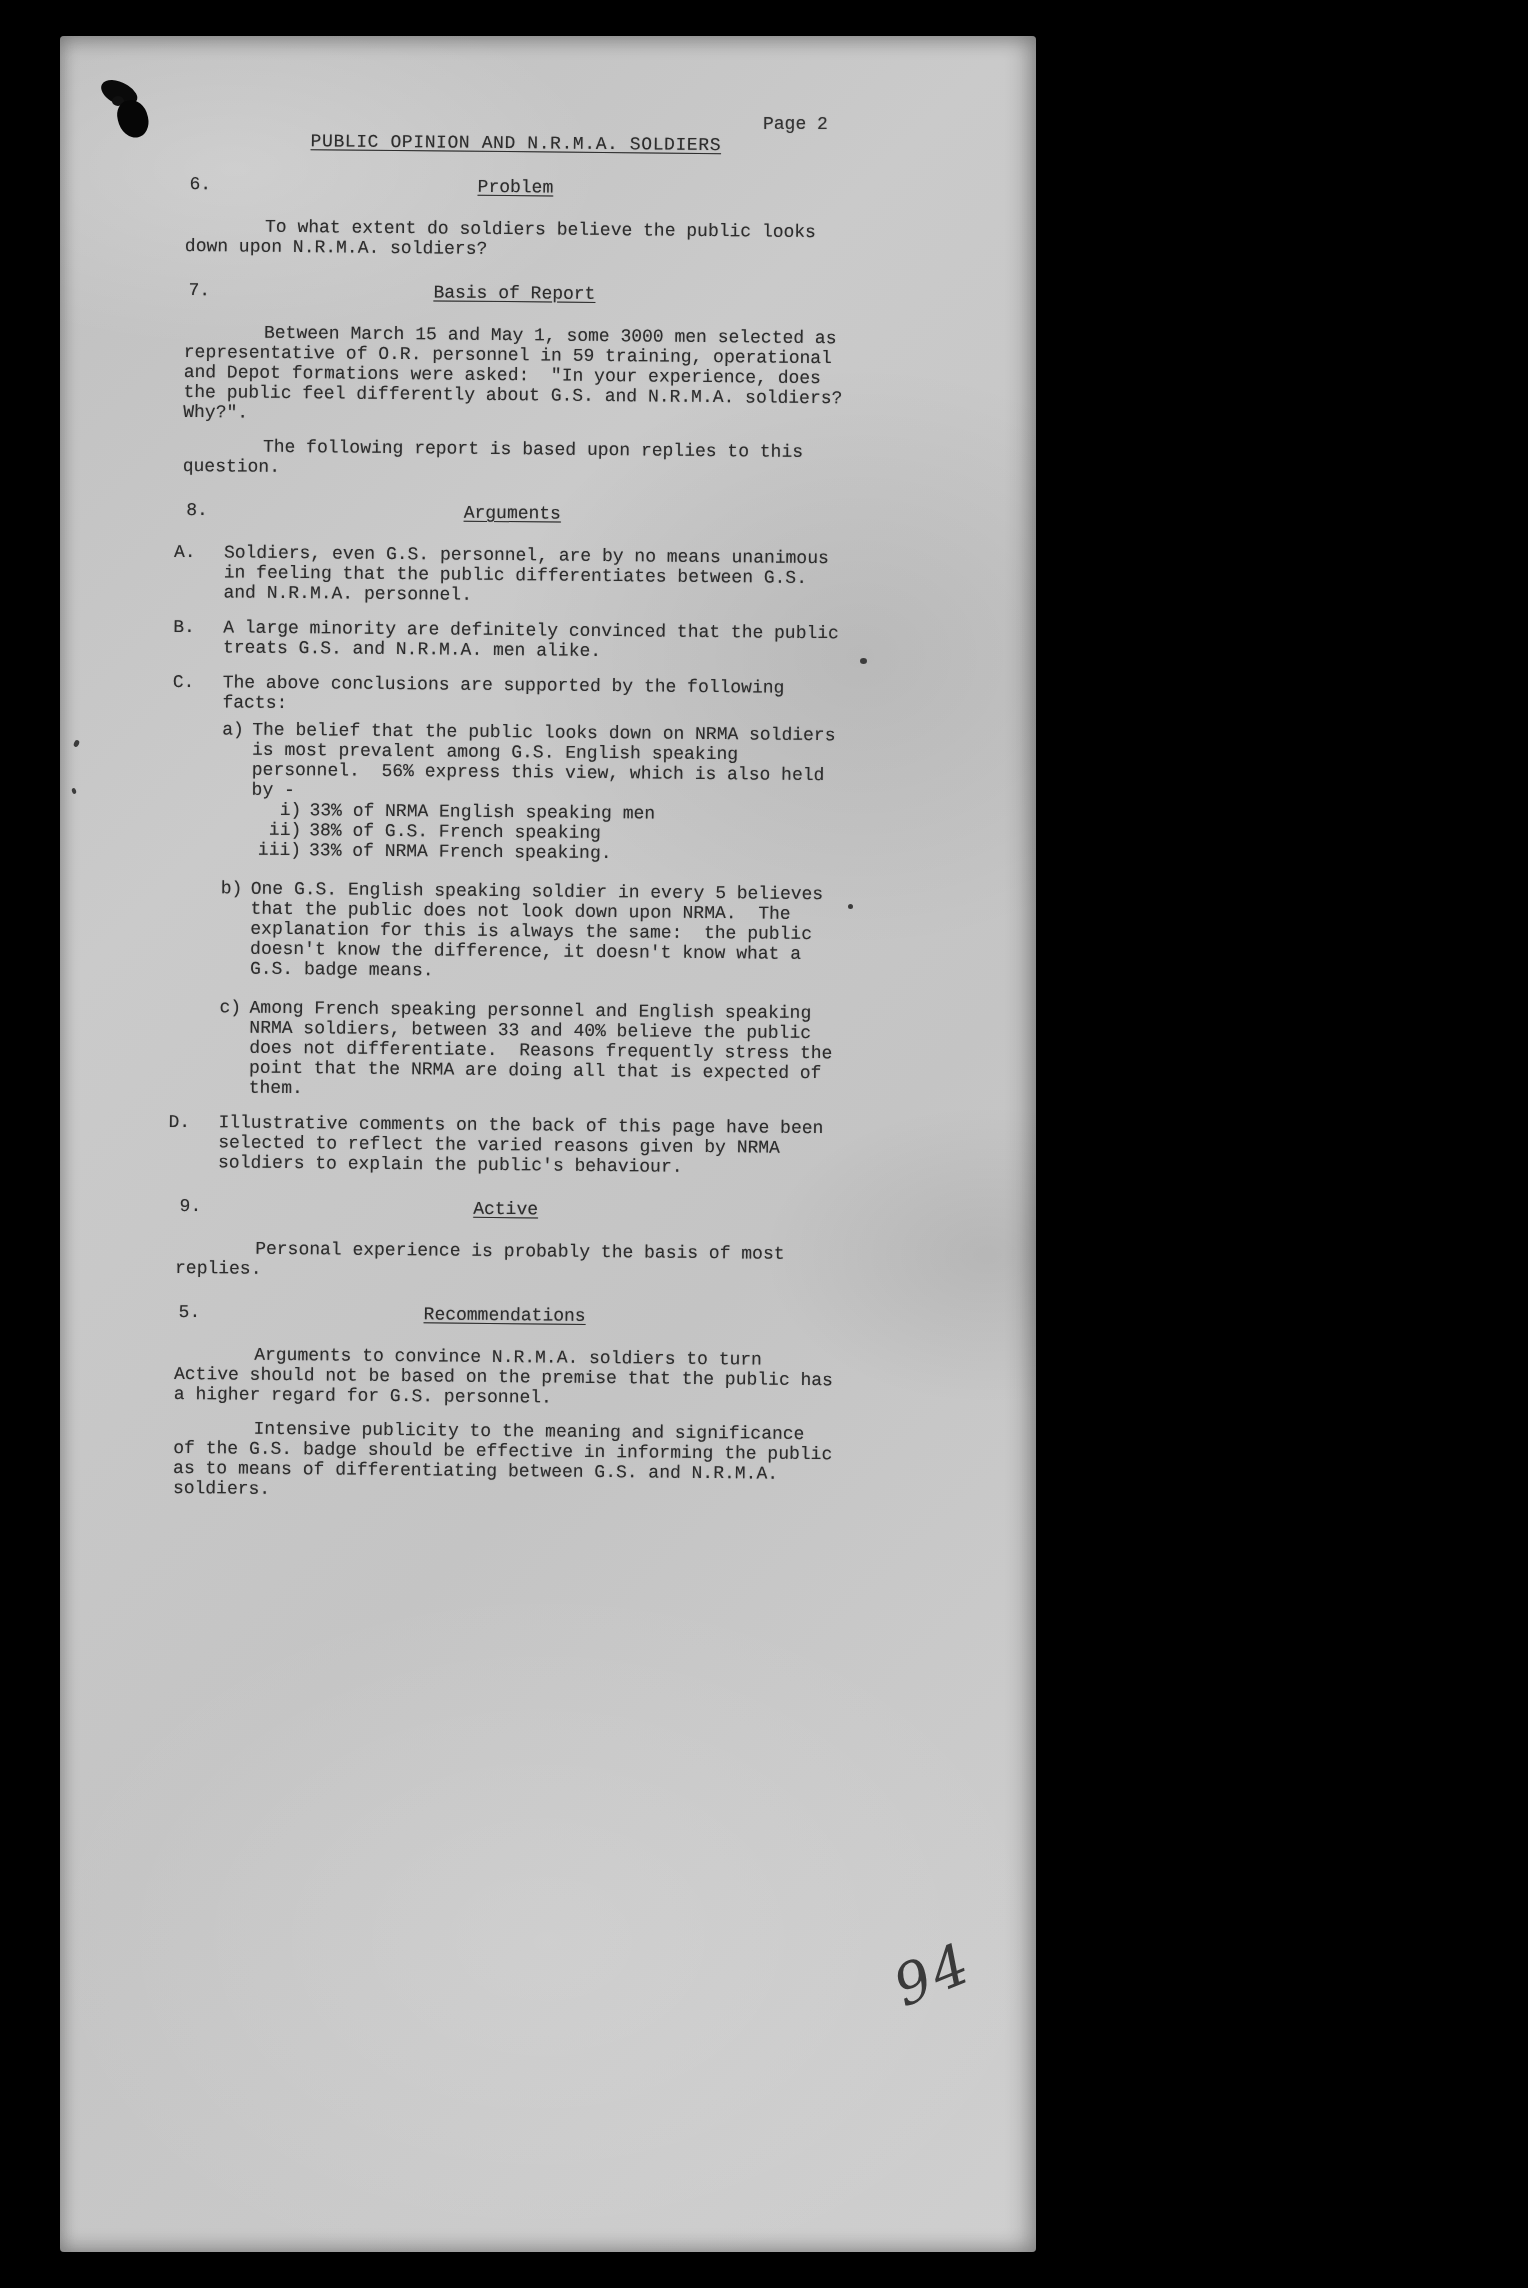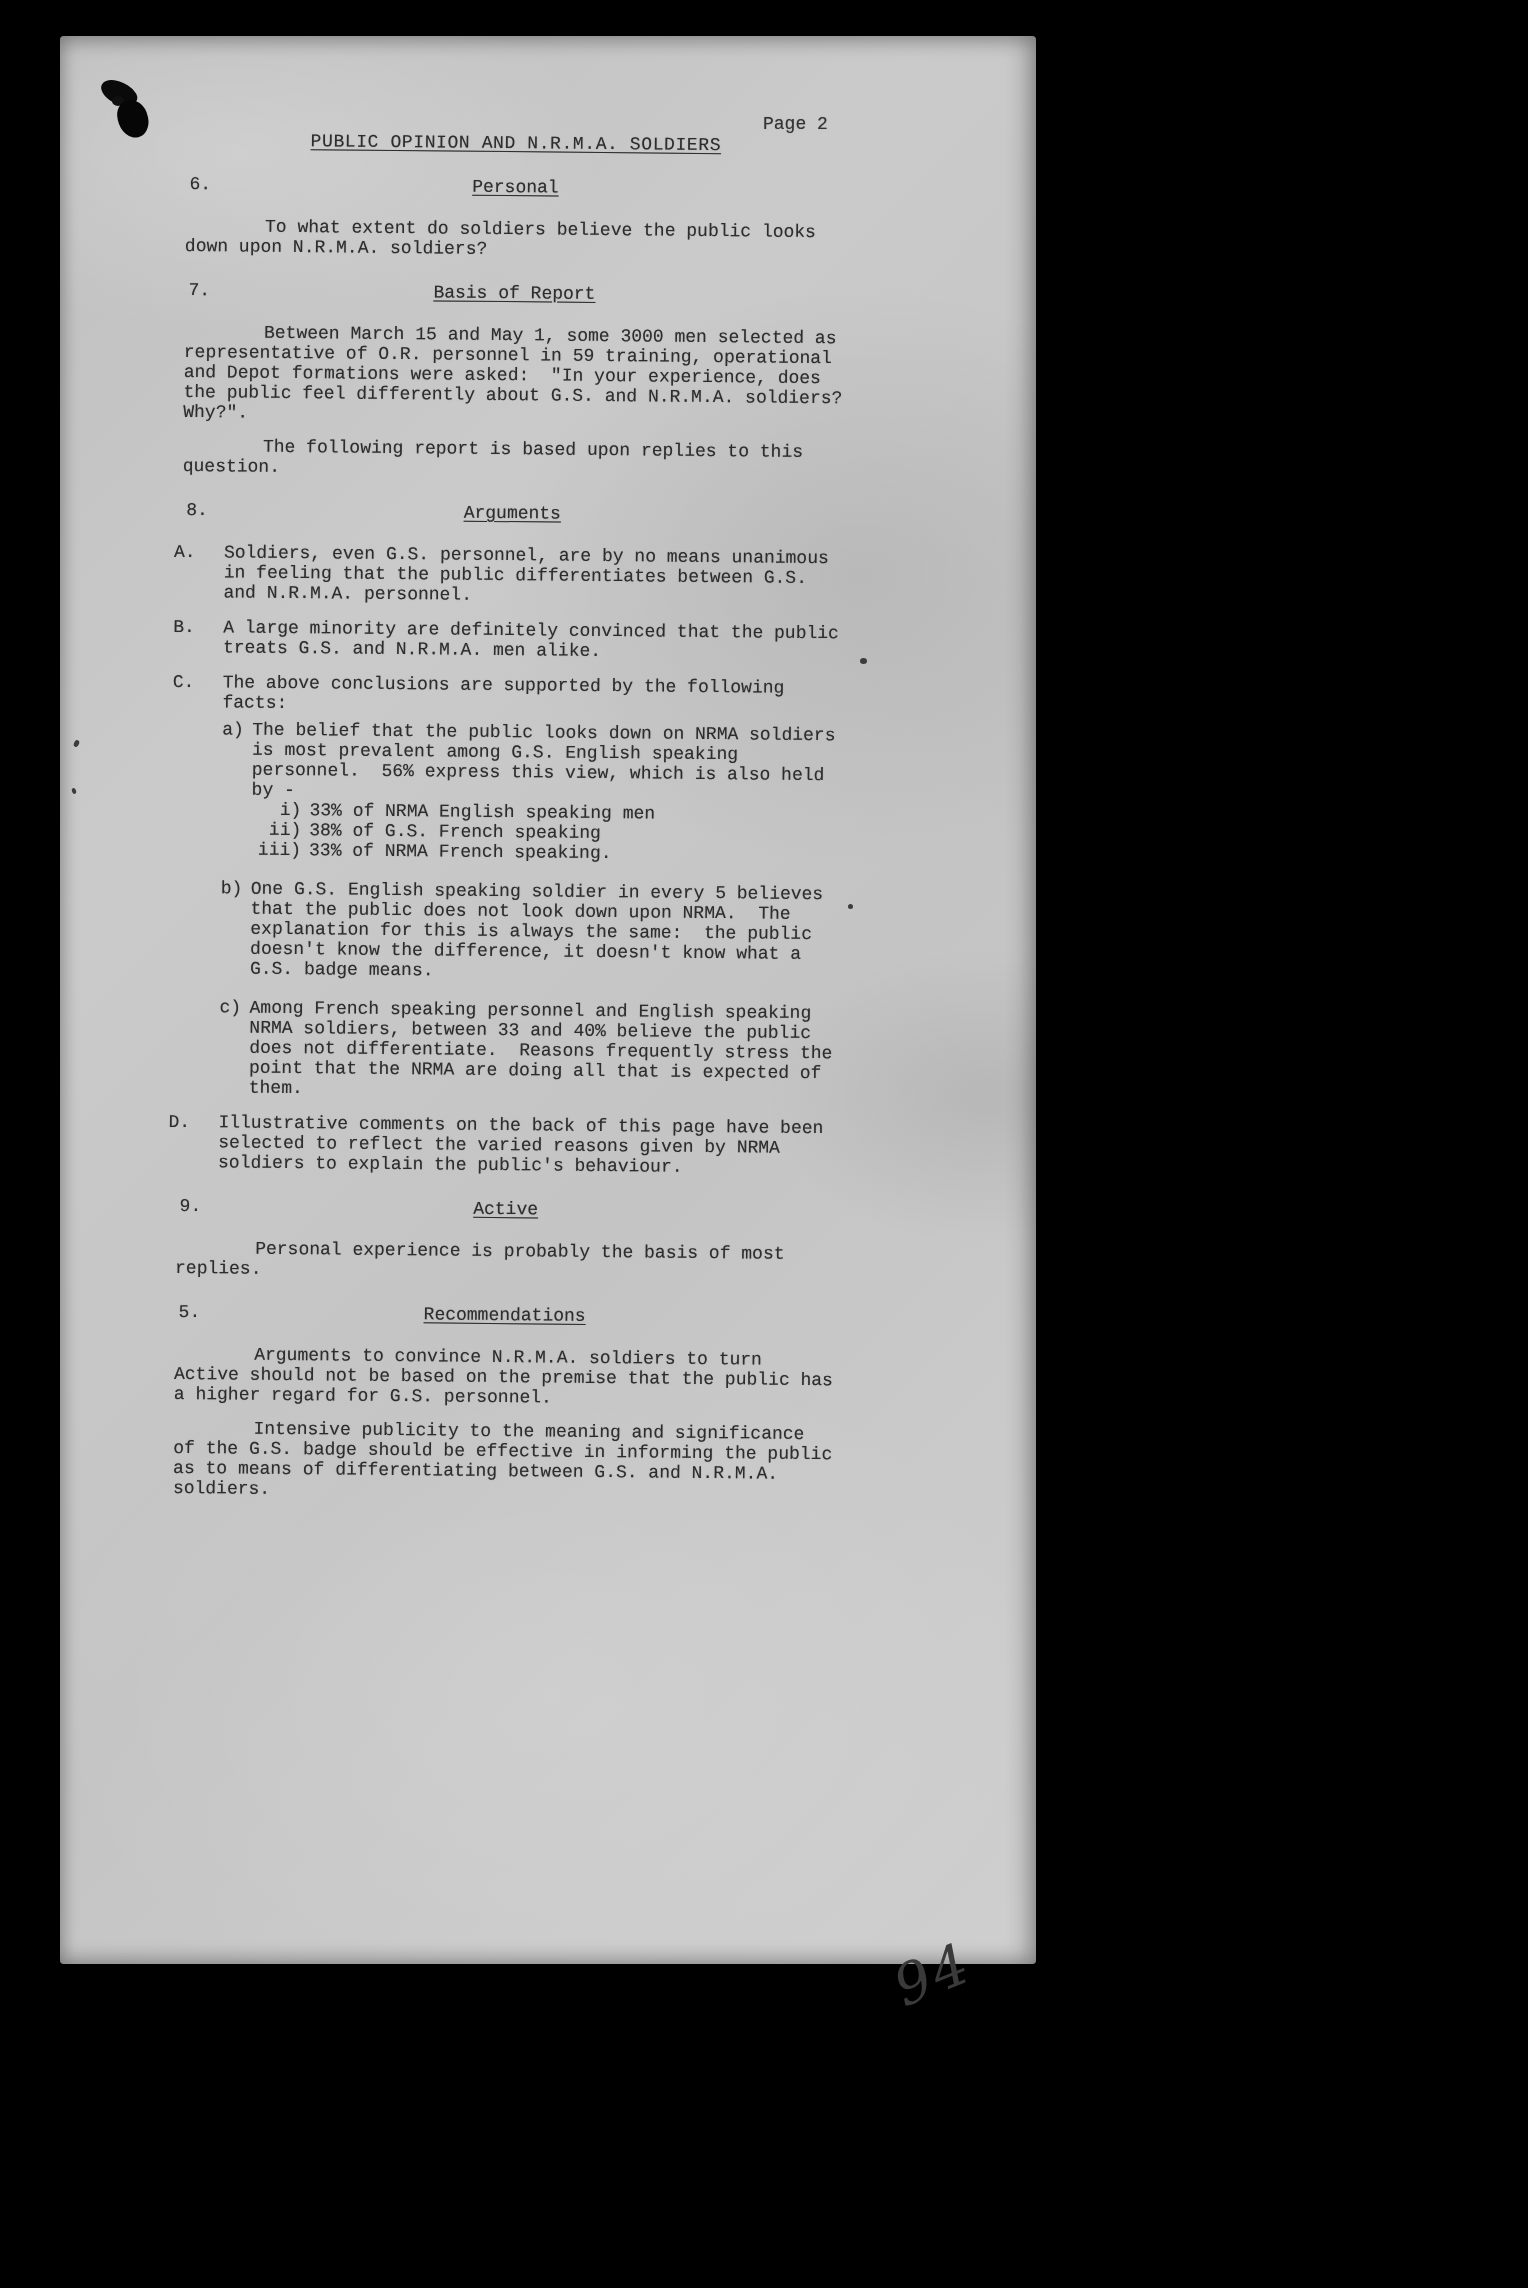--- a/index.html
+++ b/index.html
@@ -4,21 +4,21 @@
 <style>
   html,body{margin:0;padding:0;}
   body{
     width:1528px;height:2288px;
     background:#000;
     position:relative;
     overflow:hidden;
     font-family:"Liberation Mono","DejaVu Sans Mono",monospace;
   }
   .scan{
-    position:absolute;left:60px;top:36px;width:976px;height:1928px;
+    position:absolute;left:60px;top:36px;width:976px;height:2216px;
     background:
       radial-gradient(ellipse 620px 300px at 18% 6%, rgba(255,255,255,0.20), transparent 60%),
       radial-gradient(ellipse 520px 420px at 82% 28%, rgba(0,0,0,0.07), transparent 70%),
       radial-gradient(ellipse 740px 520px at 50% 86%, rgba(255,255,255,0.12), transparent 70%),
       radial-gradient(ellipse 300px 200px at 95% 55%, rgba(0,0,0,0.08), transparent 75%),
       linear-gradient(135deg,#bfbfbf 0%,#cacaca 30%,#c4c4c4 60%,#cfcfcf 100%);
     box-shadow:
       inset -12px 0 20px rgba(0,0,0,0.20),
       inset 0 10px 16px rgba(0,0,0,0.12),
       inset 8px 0 14px rgba(0,0,0,0.10),
@@ -93,21 +93,21 @@
 
   <div class="page-num">Page 2</div>
 
   <div class="content">
 
     <div class="doc-title u">PUBLIC OPINION AND N.R.M.A. SOLDIERS</div>
 
     <div class="sec">
       <div class="sec-head">
         <span class="sec-num">6.</span>
-        <span class="sec-title u">Personal</span>
+        <span class="sec-title u">Problem</span>
       </div>
       <p class="para">To what extent do soldiers believe the public looks down upon N.R.M.A. soldiers?</p>
     </div>
 
     <div class="sec">
       <div class="sec-head">
         <span class="sec-num">7.</span>
         <span class="sec-title u">Basis of Report</span>
       </div>
       <p class="para">Between March 15 and May 1, some 3000 men selected as representative of O.R. personnel in 59 training, operational and Depot formations were asked:  "In your experience, does the public feel differently about G.S. and N.R.M.A. soldiers?  Why?".</p>

